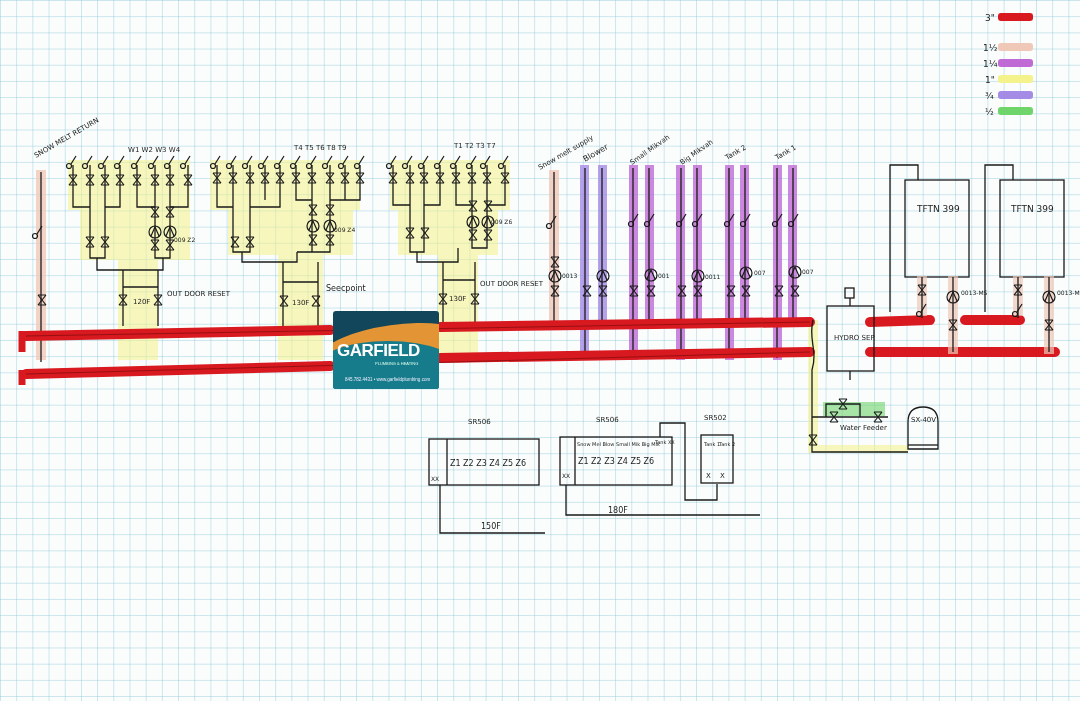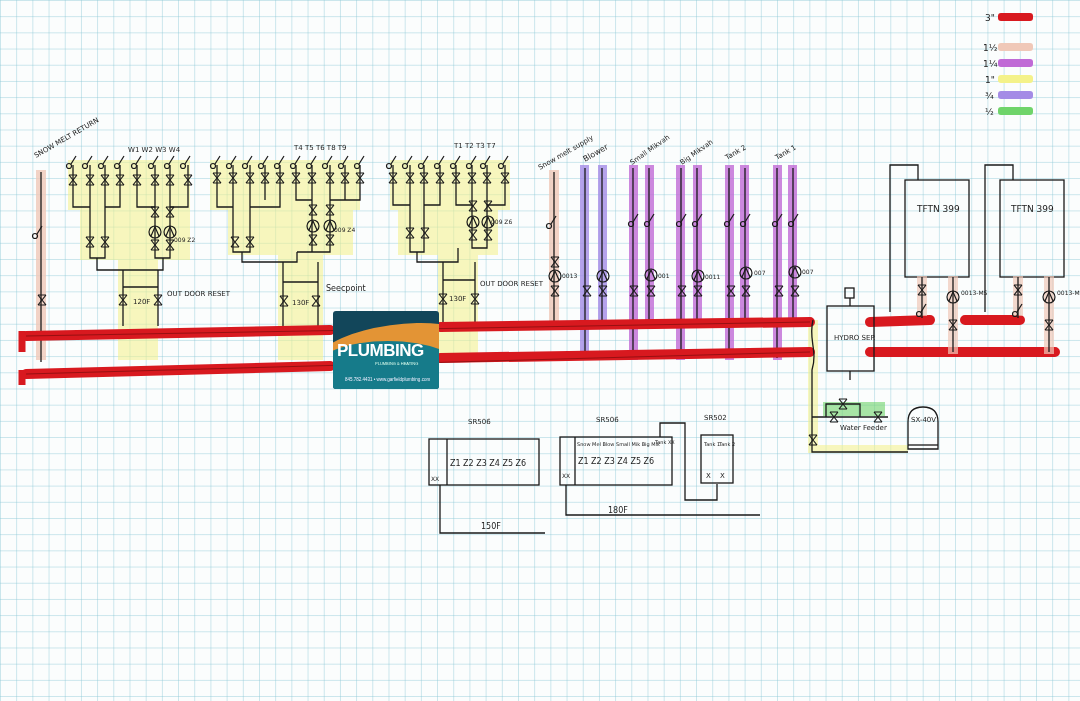--- a/index.html
+++ b/index.html
@@ -356,18 +356,18 @@
     <text class="hand" font-size="5" x="704" y="446">Tank 1</text>
     <text class="hand" font-size="5" x="719" y="446">Tank 2</text>
     <text class="hand" font-size="7" x="706" y="478">X</text>
     <text class="hand" font-size="7" x="720" y="478">X</text>
   </g>
 </svg>
 
 <div id="logo">
   <div class="wave1"></div>
   <div class="wave2"></div>
-  <div class="name">PLUMBING</div>
+  <div class="name">GARFIELD</div>
   <div class="tag">PLUMBING &amp; HEATING</div>
   <div class="phone">845.782.4431 • www.garfieldplumbing.com</div>
 </div>
 
 </div>
 
 </body></html>

